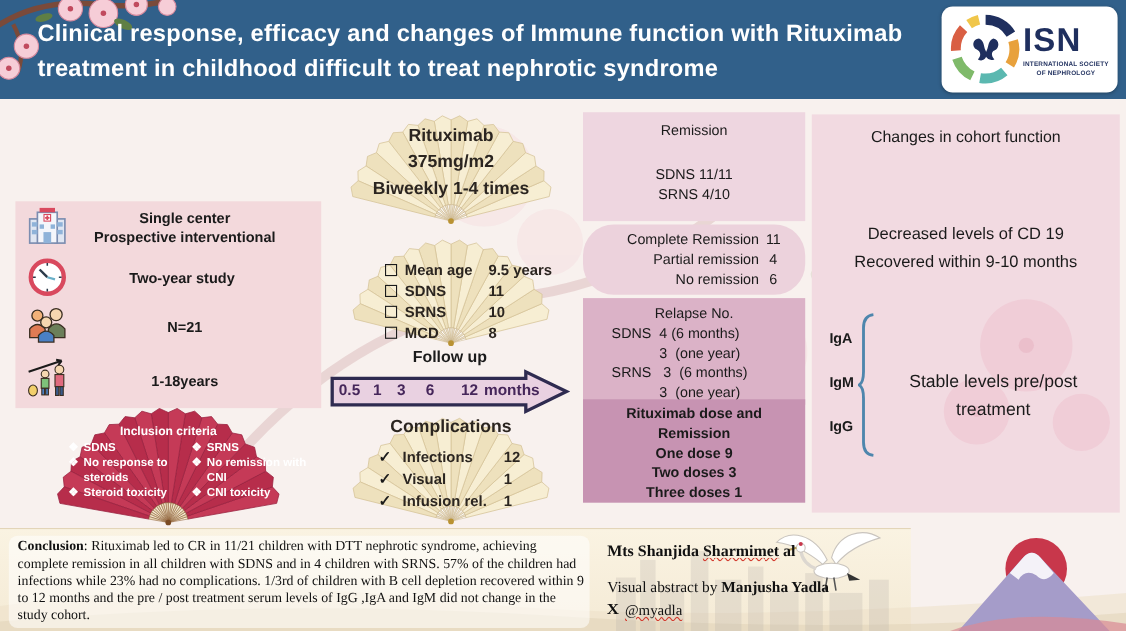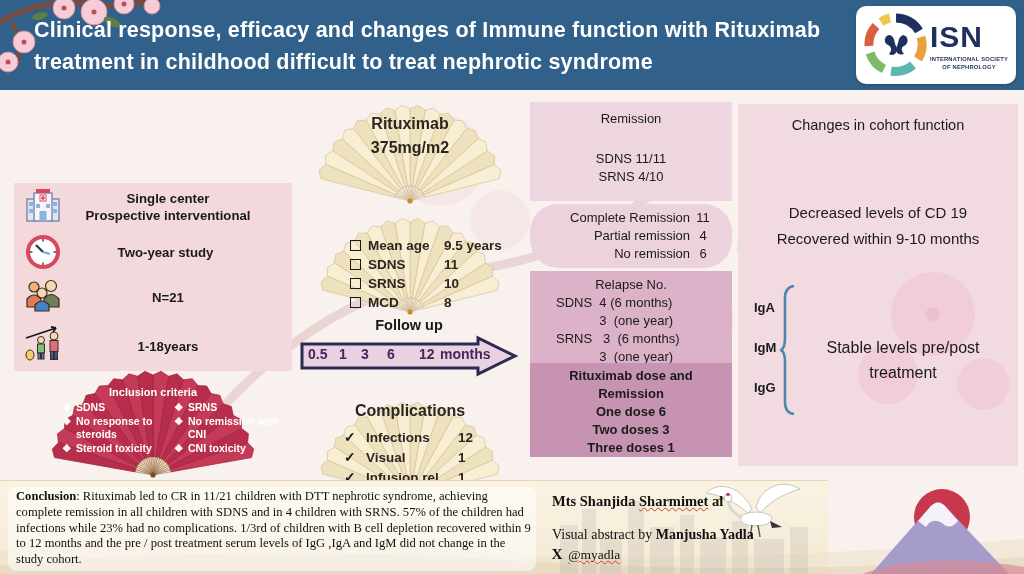--- a/index.html
+++ b/index.html
@@ -335,20 +335,21 @@
         <path d="M108,103 L98.1,91.8 L96.8,93.0 Z" fill="#efe6d2" stroke="#c9b489" stroke-width="0.5"></path>
         <path d="M108,103 L96.8,93.0 L95.7,94.5 Z" fill="#ffffff" stroke="#c9b489" stroke-width="0.5"></path>
         <path d="M108,103 L95.7,94.5 L94.7,96.0 Z" fill="#efe6d2" stroke="#c9b489" stroke-width="0.5"></path>
         <path d="M108,103 L94.7,96.0 L94.0,97.6 Z" fill="#ffffff" stroke="#c9b489" stroke-width="0.5"></path>
         <path d="M108,103 L94.0,97.6 L93.4,99.4 Z" fill="#efe6d2" stroke="#c9b489" stroke-width="0.5"></path>
         <circle cx="108" cy="103" r="2.6" fill="#b99232"></circle>
       </svg>
     <div id="fan1-text" class="fan-text ctr">
       <div>Rituximab</div>
       <div>375mg/m2</div>
+      <div>Biweekly 1-4 times</div>
     </div>
   </div>
 
   <div class="fan-wrap" style="left:302px;top:212px;width:216px;height:106px;">
     <svg class="fan-svg" width="216" height="106" viewBox="0 0 216 106">
         <path d="M121.6,96.6 L195.3,78.2 L197.0,69.8 L190.5,64.1 L120.8,94.4 Z" fill="#f7eed3" stroke="#d5c398" stroke-width="0.7"></path>
         <path d="M120.8,94.4 L190.5,64.1 L190.8,55.5 L183.5,51.0 L119.7,92.4 Z" fill="#eee1bd" stroke="#d5c398" stroke-width="0.7"></path>
         <path d="M119.7,92.4 L183.5,51.0 L182.3,42.5 L174.4,39.2 L118.3,90.5 Z" fill="#f7eed3" stroke="#d5c398" stroke-width="0.7"></path>
         <path d="M118.3,90.5 L174.4,39.2 L171.8,31.0 L163.4,29.1 L116.6,89.0 Z" fill="#eee1bd" stroke="#d5c398" stroke-width="0.7"></path>
         <path d="M116.6,89.0 L163.4,29.1 L159.5,21.4 L150.9,20.9 L114.7,87.7 Z" fill="#f7eed3" stroke="#d5c398" stroke-width="0.7"></path>
@@ -417,21 +418,21 @@
       <polygon points="3,9 179,9 179,3 216,21 179,39 179,33 3,33" fill="#e9d1e1" stroke="#2e2b50" stroke-width="3"></polygon>
     </svg>
     <span class="tp" style="left:9px;">0.5</span>
     <span class="tp" style="left:40px;">1</span>
     <span class="tp" style="left:62px;">3</span>
     <span class="tp" style="left:88px;">6</span>
     <span class="tp" style="left:120px;">12</span>
     <span class="tp" style="left:141px;">months</span>
   </div>
 
-  <div class="fan-wrap" style="left:302px;top:396px;width:216px;height:106px;">
+  <div class="fan-wrap" style="left:302px;top:374px;width:216px;height:106px;">
     <svg class="fan-svg" width="216" height="106" viewBox="0 0 216 106">
         <path d="M121.6,96.6 L195.3,78.2 L197.0,69.8 L190.5,64.1 L120.8,94.4 Z" fill="#f7eed3" stroke="#d5c398" stroke-width="0.7"></path>
         <path d="M120.8,94.4 L190.5,64.1 L190.8,55.5 L183.5,51.0 L119.7,92.4 Z" fill="#eee1bd" stroke="#d5c398" stroke-width="0.7"></path>
         <path d="M119.7,92.4 L183.5,51.0 L182.3,42.5 L174.4,39.2 L118.3,90.5 Z" fill="#f7eed3" stroke="#d5c398" stroke-width="0.7"></path>
         <path d="M118.3,90.5 L174.4,39.2 L171.8,31.0 L163.4,29.1 L116.6,89.0 Z" fill="#eee1bd" stroke="#d5c398" stroke-width="0.7"></path>
         <path d="M116.6,89.0 L163.4,29.1 L159.5,21.4 L150.9,20.9 L114.7,87.7 Z" fill="#f7eed3" stroke="#d5c398" stroke-width="0.7"></path>
         <path d="M114.7,87.7 L150.9,20.9 L145.9,14.0 L137.3,14.9 L112.6,86.8 Z" fill="#eee1bd" stroke="#d5c398" stroke-width="0.7"></path>
         <path d="M112.6,86.8 L137.3,14.9 L131.1,8.9 L122.9,11.2 L110.3,86.2 Z" fill="#f7eed3" stroke="#d5c398" stroke-width="0.7"></path>
         <path d="M110.3,86.2 L122.9,11.2 L115.8,6.3 L108.0,10.0 L108.0,86.0 Z" fill="#eee1bd" stroke="#d5c398" stroke-width="0.7"></path>
         <path d="M108.0,86.0 L108.0,10.0 L100.2,6.3 L93.1,11.2 L105.7,86.2 Z" fill="#f7eed3" stroke="#d5c398" stroke-width="0.7"></path>
@@ -513,21 +514,21 @@
       <div class="pre-line">SDNS  4 (6 months)</div>
       <div class="pre-line">            3  (one year)</div>
       <div class="pre-line">SRNS   3  (6 months)</div>
       <div class="pre-line">            3  (one year)</div>
     </div>
   </div>
 
   <div id="res4" class="res-box ctr">
     <div class="res-line b" style="margin-top:4px;">Rituximab dose and</div>
     <div class="res-line b">Remission</div>
-    <div class="res-line b">One dose   6</div>
+    <div class="res-line b">One dose   9</div>
     <div class="res-line b">Two doses   3</div>
     <div class="res-line b">Three doses 1</div>
   </div>
 
   <div id="immune-box" class="panel">
     <svg class="abs" style="left:110px;top:150px;" width="170" height="170" viewBox="0 0 170 170" opacity="0.25">
       <g fill="#eba7ba">
           <circle cx="85" cy="60" r="42"></circle>
           <circle cx="40" cy="120" r="30"></circle>
           <circle cx="135" cy="130" r="26"></circle>

